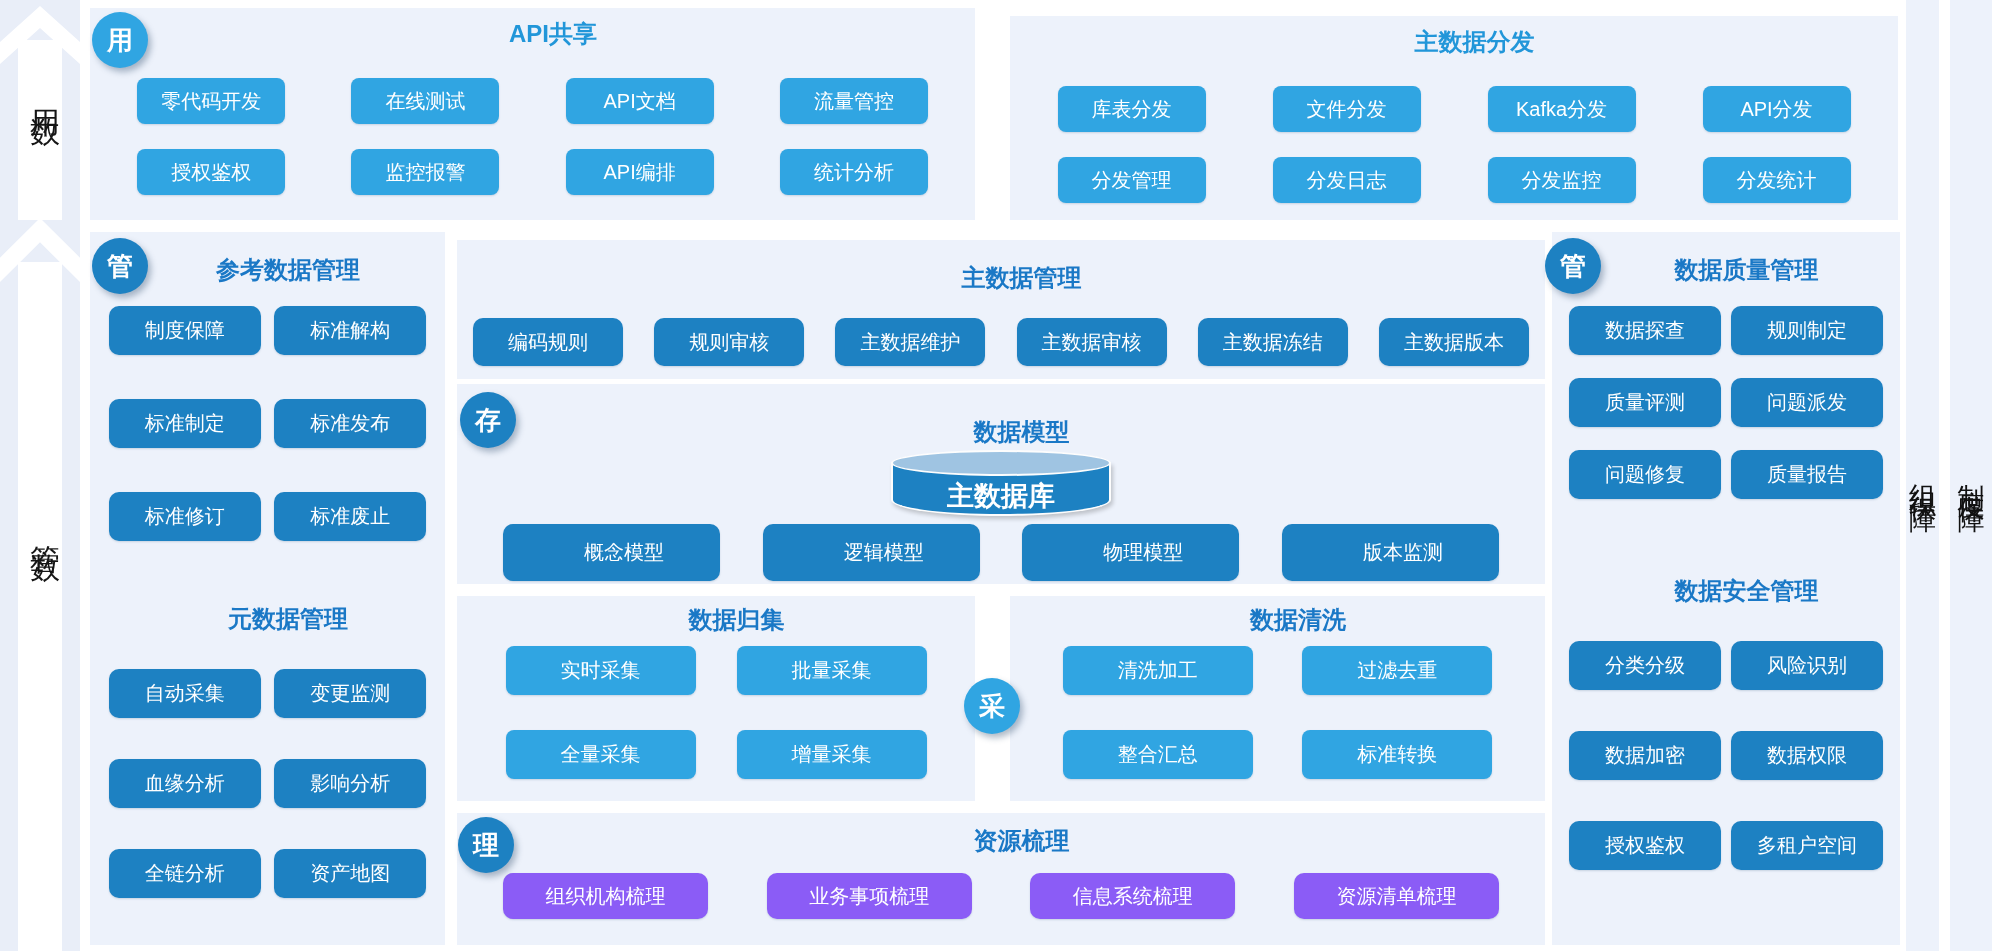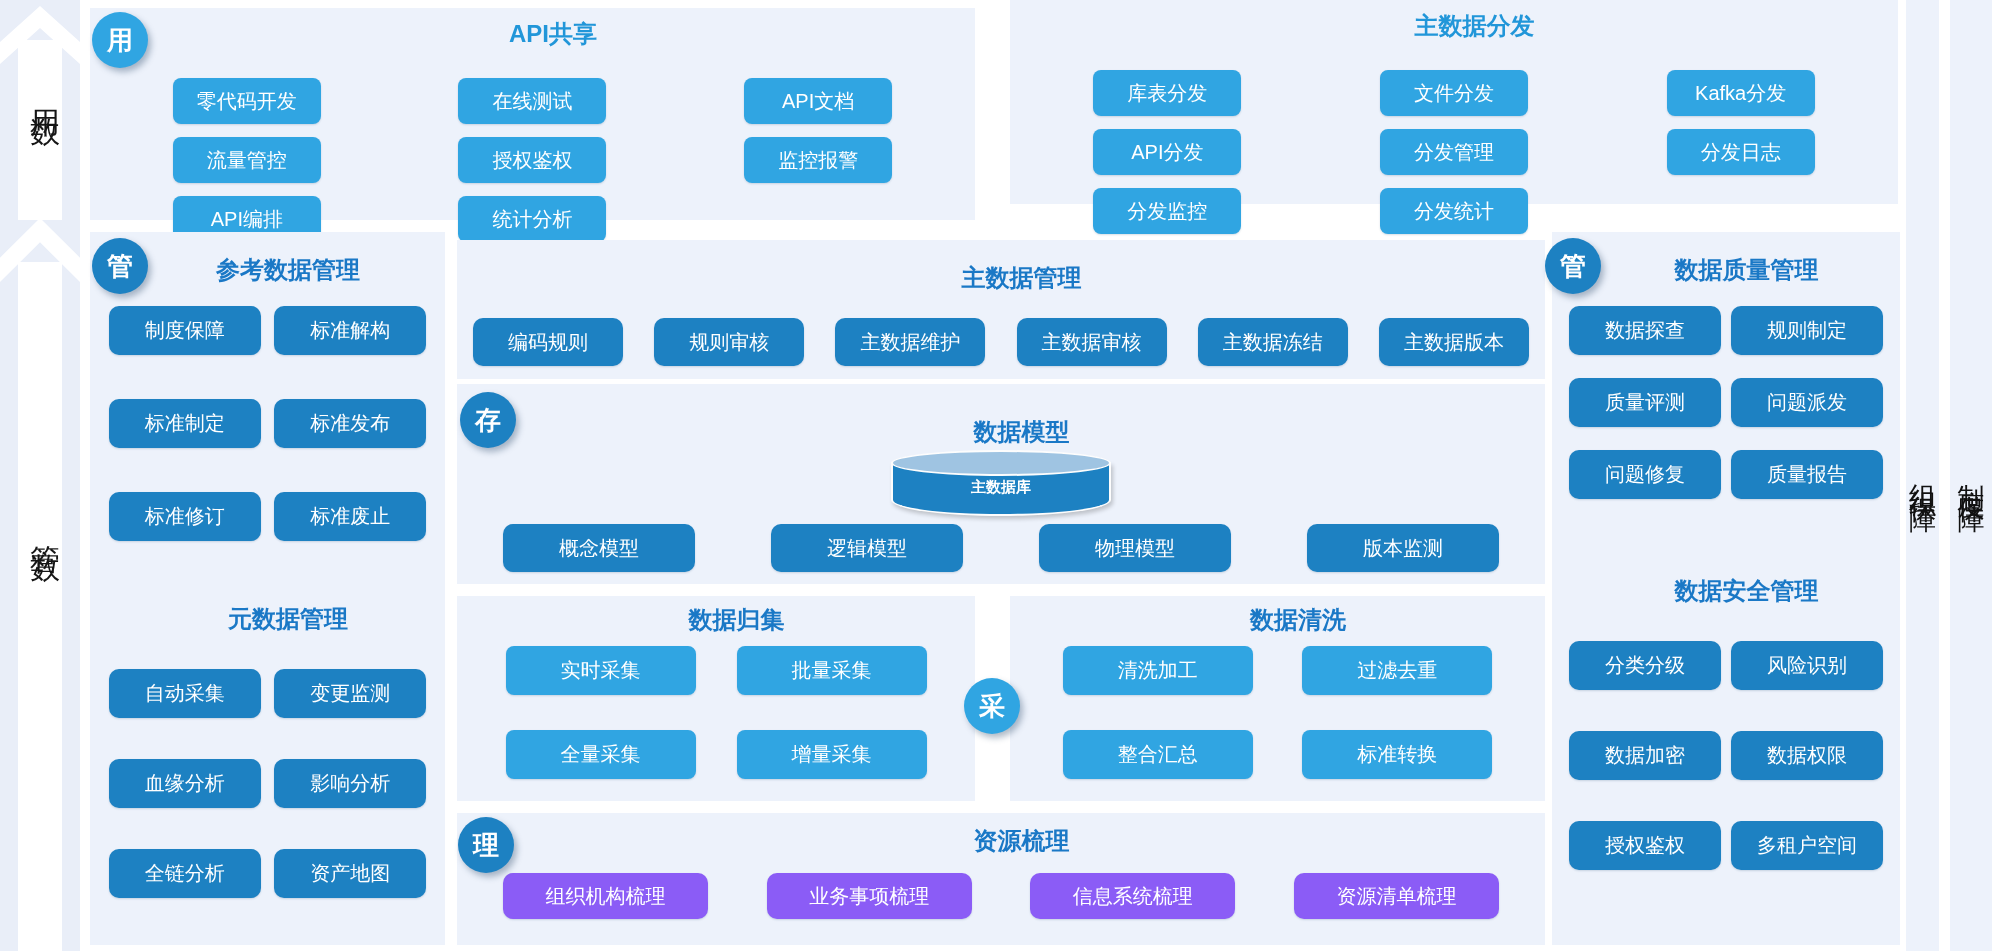--- a/index.html
+++ b/index.html
@@ -11,33 +11,33 @@
   .sec-title{font-size:24px;font-weight:bold;color:#1a78c6;text-align:center;line-height:28px;padding-left:41px;}
   .sec-title.top{color:#2196d9;}
 
   
   .btn{display:flex;align-items:center;justify-content:center;color:#fff;font-size:20px;
        height:46px;border-radius:8px;box-shadow:0 1px 2px rgba(30,70,110,.18);cursor:pointer;}
   .btn.light{background:#30a5e2;}
   .btn.med{background:#1d81c2;border-radius:10px;}
   .btn.dark{background:#8b5cf6;border-radius:10px;}
 
-  .grid4{display:grid;grid-template-columns:repeat(3,1fr);justify-items:center;row-gap:13px;
+  .grid4{display:grid;grid-template-columns:repeat(4,1fr);justify-items:center;row-gap:25px;
          margin-top:30px;padding:0 14px;}
   .grid4 .btn{width:148px;}
   .grid2{display:grid;grid-template-columns:repeat(2,1fr);justify-items:center;row-gap:44px;
          margin-top:22px;padding:0 12px;}
   .grid2 .btn{width:152px;height:49px;}
   .grid2c{display:grid;grid-template-columns:repeat(2,1fr);justify-items:center;row-gap:35px;
           margin-top:12px;padding:0 28px;}
   .grid2c .btn{width:190px;height:49px;}
   .row6{display:flex;justify-content:space-between;padding:0 16px;margin-top:26px;}
   .row6 .btn{width:150px;height:48px;}
   .row4{display:flex;justify-content:space-between;padding:0 46px;margin-top:8px;}
-  .row4 .btn{width:192px;height:48px;}
+  .row4 .btn{width:192px;height:57px;padding-left:25px;}
   .row4d{display:flex;justify-content:space-between;padding:0 46px;margin-top:18px;}
   .row4d .btn{width:205px;height:46px;}
 
   
   .badge{position:absolute;width:56px;height:56px;border-radius:50%;display:flex;align-items:center;
          justify-content:center;color:#fff;font-size:26px;font-weight:bold;z-index:6;
          box-shadow:3px 4px 6px rgba(30,60,95,.35);}
   .badge.light{background:#30a5e2;}
   .badge.dark{background:#1d81c2;}
 
@@ -56,21 +56,21 @@
               letter-spacing:7px;color:#111;}
 
   
   .cylinder{position:relative;width:220px;height:66px;margin:4px auto 0;z-index:2;}
   .cyl-body{position:absolute;top:12px;left:0;right:0;bottom:0;background:#1d81c2;
             border:2px solid #fdfdfd;border-top:none;box-sizing:border-box;
             border-radius:0 0 110px 110px / 0 0 16px 16px;box-shadow:2px 3px 4px rgba(0,0,0,.2);}
   .cyl-top{position:absolute;top:0;left:0;width:220px;height:26px;background:#9fc4e2;
            border:2px solid #fdfdfd;box-sizing:border-box;border-radius:50%;}
   .cyl-label{position:absolute;top:28px;left:0;width:100%;text-align:center;color:#fff;
-             font-weight:bold;font-size:15px;}
+             font-weight:bold;font-size:27px;}
 </style>
 </head>
 <body>
 
 <div class="page">
 
   <div class="left-rail">
     <div class="chev" style="top:6px;height:58px;"></div>
     <div class="shaft" style="top:40px;height:180px;"></div>
     <div class="rail-label" style="top:86px;">用数</div>
@@ -87,21 +87,21 @@
       <div class="btn light">在线测试</div>
       <div class="btn light">API文档</div>
       <div class="btn light">流量管控</div>
       <div class="btn light">授权鉴权</div>
       <div class="btn light">监控报警</div>
       <div class="btn light">API编排</div>
       <div class="btn light">统计分析</div>
     </div>
   </div>
 
-  <div class="panel" style="left:1010px;top:0;width:888px;height:204px;">
+  <div class="panel" style="left:1010px;top:16px;width:888px;height:204px;">
     <div class="sec-title top" style="margin-top:12px;">主数据分发</div>
     <div class="grid4">
       <div class="btn light">库表分发</div>
       <div class="btn light">文件分发</div>
       <div class="btn light">Kafka分发</div>
       <div class="btn light">API分发</div>
       <div class="btn light">分发管理</div>
       <div class="btn light">分发日志</div>
       <div class="btn light">分发监控</div>
       <div class="btn light">分发统计</div>

